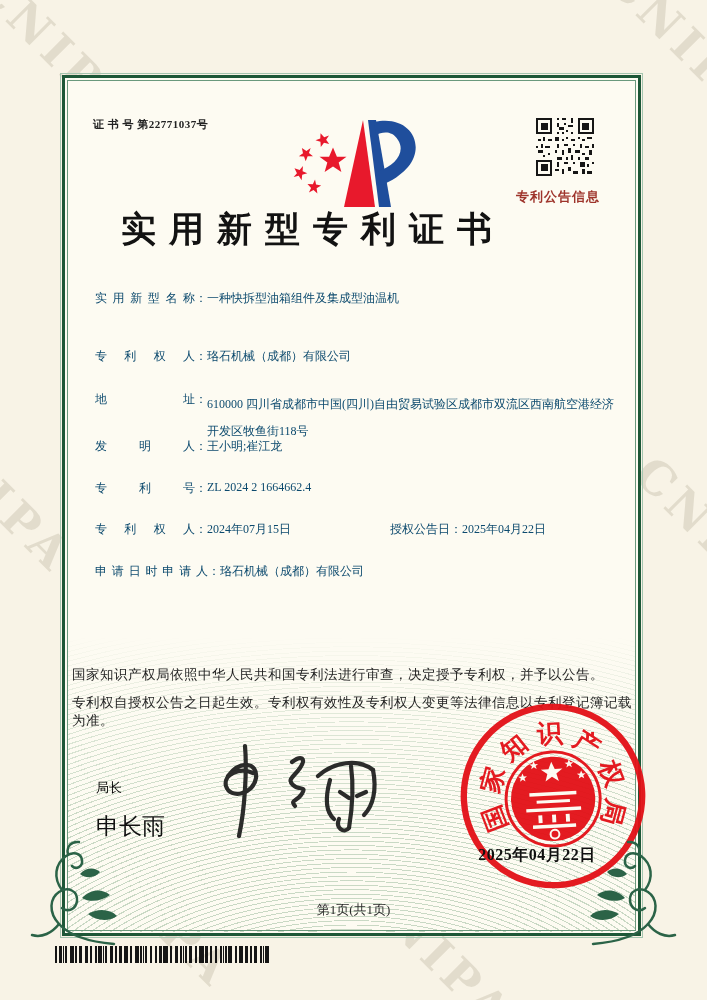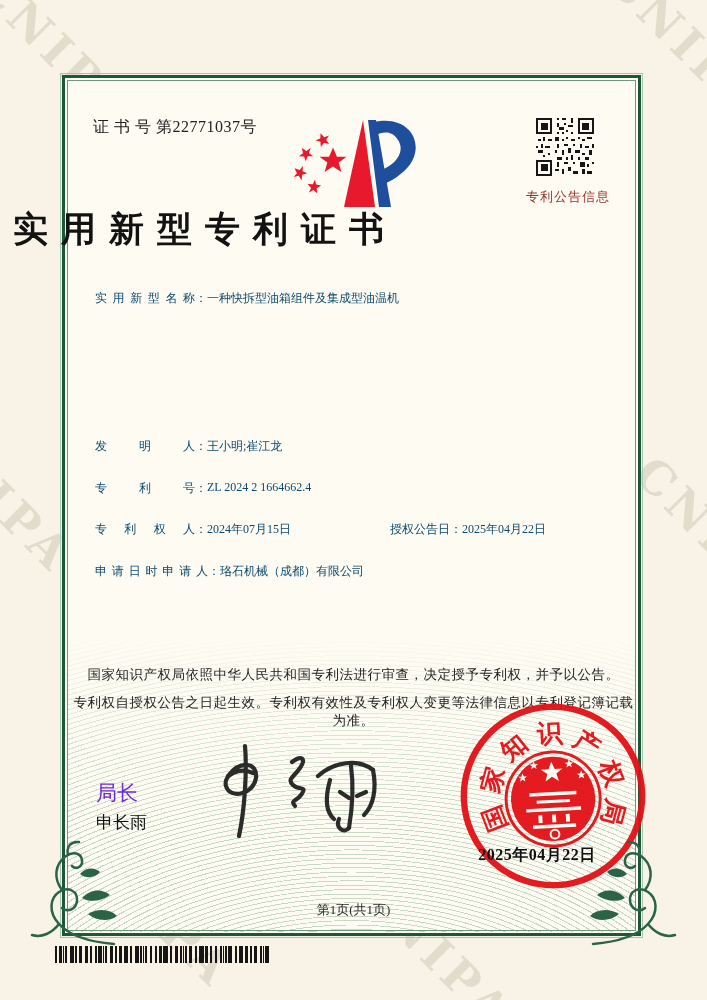--- a/index.html
+++ b/index.html
@@ -19,46 +19,46 @@
   
   .waves{position:absolute;left:68px;top:636px;width:567px;height:296px;
          background:repeating-radial-gradient(ellipse 1300px 820px at 50% 150%,
             rgba(122,166,128,0.40) 0px, rgba(122,166,128,0.40) 1.5px,
             rgba(122,166,128,0) 1.5px, rgba(122,166,128,0) 7px);
          -webkit-mask-image:linear-gradient(to bottom,transparent 0,rgba(0,0,0,.6) 30%,#000 65%);
          mask-image:linear-gradient(to bottom,transparent 0,rgba(0,0,0,.6) 30%,#000 65%);}
 
   .content{position:absolute;inset:0;}
 
-  .cert-no{position:absolute;left:93px;top:117px;font-size:16px;letter-spacing:.5px;color:#222;}
+  .cert-no{position:absolute;left:93px;top:117px;font-size:11px;letter-spacing:.5px;color:#222;font-weight:bold;}
 
   .logo{position:absolute;left:287px;top:110px;}
 
   .qr{position:absolute;left:536px;top:118px;width:58px;height:58px;}
-  .qr-caption{position:absolute;left:516px;top:188px;width:104px;text-align:center;
-      font-size:13px;letter-spacing:1px;color:#9e342b;font-weight:normal;}
-
-  .title{position:absolute;left:0;top:206px;width:613px;
+  .qr-caption{position:absolute;left:516px;top:188px;width:104px;
+      font-size:13px;letter-spacing:1px;color:#9e342b;font-weight:bold;}
+
+  .title{position:absolute;left:0;top:206px;width:613px;text-align:center;
       font-size:35px;font-weight:bold;color:#121212;letter-spacing:13px;text-indent:13px;}
 
   .row{position:absolute;left:95px;white-space:nowrap;font-size:12px;color:#0c4a6e;}
   .lbl{display:inline-block;width:100px;text-align:justify;text-align-last:justify;vertical-align:top;}
   .lbl.w7{width:113px;}
   .colon{display:inline-block;vertical-align:top;}
   .val{display:inline-block;vertical-align:top;}
   .val.wrap{white-space:normal;width:412px;line-height:27px;}
   .col2{position:absolute;left:295px;top:0;white-space:nowrap;}
   .lbl2{display:inline-block;}
 
-  .statement{position:absolute;left:72px;width:563px;text-align:center;
+  .statement{position:absolute;left:72px;width:563px;
       font-size:13.5px;letter-spacing:.5px;color:#1f1f1f;}
 
-  .director-title{position:absolute;left:96px;top:779px;font-size:21px;color:#6d28d9;
+  .director-title{position:absolute;left:96px;top:779px;font-size:13px;color:#000000;
       font-family:Liberation Mono, monospace;font-weight:500;}
-  .director-name{position:absolute;left:96px;top:811px;font-size:17px;color:#111;
+  .director-name{position:absolute;left:96px;top:811px;font-size:23px;color:#111;
       font-family:Liberation Sans, sans-serif;font-weight:500;}
 
   .signature{position:absolute;left:200px;top:740px;}
 
   .seal{position:absolute;left:455px;top:698px;}
   .seal-date{position:absolute;left:452px;top:845px;width:170px;text-align:center;
       font-size:16px;font-weight:bold;letter-spacing:.5px;color:#101010;z-index:5;}
 
   .footer{position:absolute;left:0;top:901px;width:707px;text-align:center;font-size:13px;color:#2a2a2a;}
 
@@ -124,20 +124,26 @@
                    M8,22h2v1h-2z M11,22h1v2h-1z M14,21h1v2h-1z M16,23h2v1h-2z M20,22h1v2h-1z M22,23h2v1h-2z"></path>
         </g>
       </svg>
     </div>
     <div class="qr-caption">专利公告信息</div>
 
     <div class="title">实用新型专利证书</div>
 
     <div class="row" style="top:290px">
       <span class="lbl">实用新型名称</span><span class="colon">：</span><span class="val">一种快拆型油箱组件及集成型油温机</span>
+    </div>
+    <div class="row" style="top:348px">
+      <span class="lbl">专利权人</span><span class="colon">：</span><span class="val">珞石机械（成都）有限公司</span>
+    </div>
+    <div class="row" style="top:391px">
+      <span class="lbl">地址</span><span class="colon">：</span><span class="val wrap">610000 四川省成都市中国(四川)自由贸易试验区成都市双流区西南航空港经济开发区牧鱼街118号</span>
     </div>
     <div class="row" style="top:438px">
       <span class="lbl">发明人</span><span class="colon">：</span><span class="val">王小明;崔江龙</span>
     </div>
     <div class="row" style="top:480px">
       <span class="lbl">专利号</span><span class="colon">：</span><span class="val">ZL 2024 2 1664662.4</span>
     </div>
     <div class="row" style="top:521px">
       <span class="lbl">专利权人</span><span class="colon">：</span><span class="val">2024年07月15日</span>
       <span class="col2"><span class="lbl2">授权公告日</span><span class="colon">：</span><span class="val">2025年04月22日</span></span>

